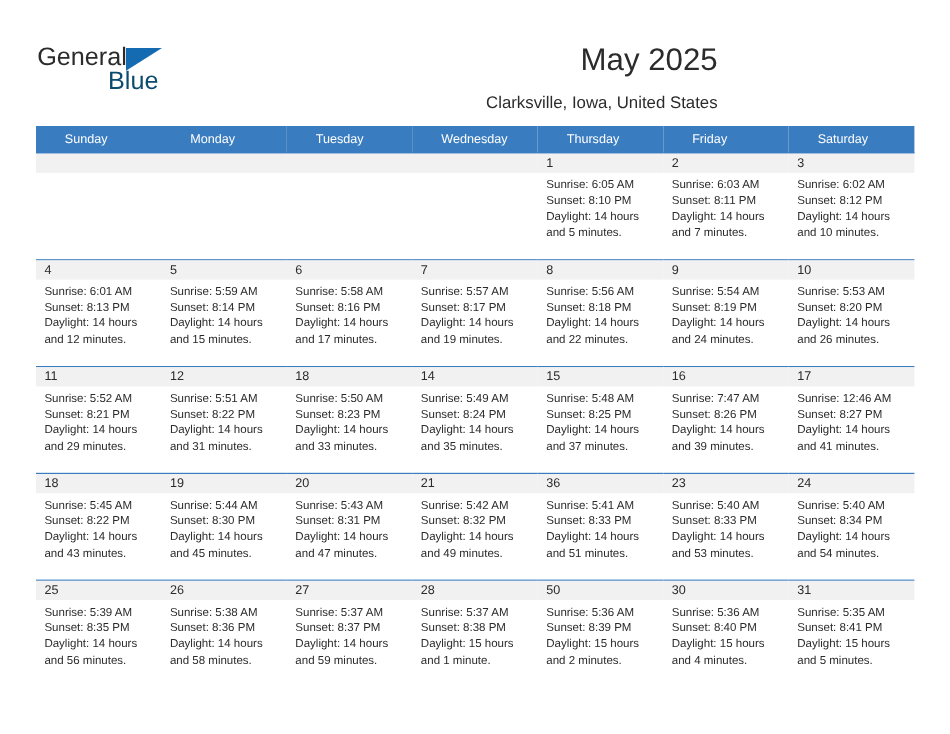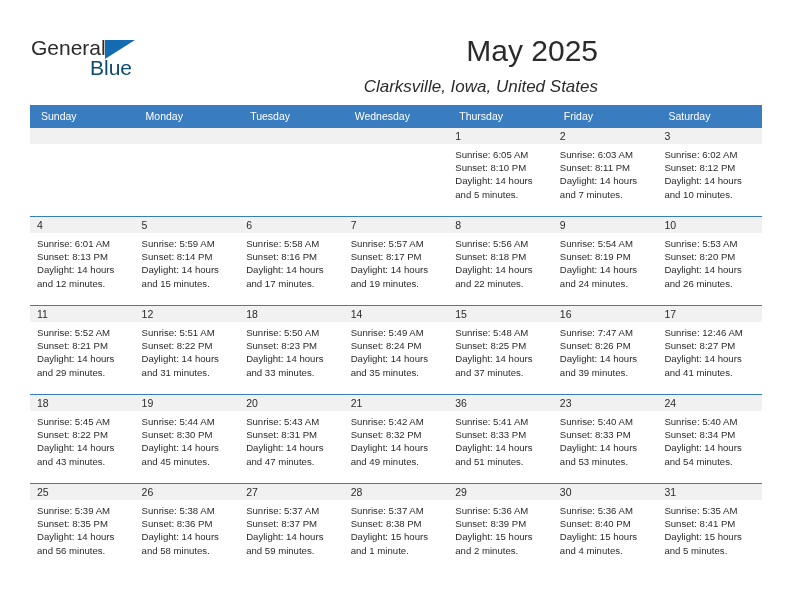--- a/index.html
+++ b/index.html
@@ -60,52 +60,51 @@
     left: 59px;
     top: 20px;
     font-size: 21px;
     color: #0c4a6e;
     font-family: "Liberation Sans", sans-serif;
   }
   .title {
     position: absolute;
     right: 38px;
     top: 34px;
-    font-size: 30px;
+    font-size: 26px;
     color: #2b2b2b;
     text-align: right;
     white-space: nowrap;
   }
   .subtitle {
     position: absolute;
     right: 38px;
     top: 77px;
-    font-size: 17px;
+    font-size: 14px;
     color: #2b2b2b;
     text-align: center;
     white-space: nowrap;
-    font-style: italic;
   }
 
   
   .calendar {
     position: absolute;
     left: 30px;
     top: 105px;
     width: 732px;
     border-collapse: collapse;
     table-layout: fixed;
   }
   .calendar th {
     background: #3a7cc0;
     color: #ffffff;
     font-size: 10.5px;
     font-weight: normal;
     text-align: left;
-    padding: 5px 0 5px 11px;
+    padding: 5px 0 5px 24px;
     height: 18px;
     box-sizing: border-box;
   }
   .calendar td {
     width: 104.57px;
     height: 89px;
     vertical-align: top;
     padding: 0;
     border-top: 1px solid #3a7cc0;
     background: #ffffff;
@@ -500,21 +499,21 @@
               <div class="details">
                 <div>Sunrise: 5:37 AM</div>
                 <div>Sunset: 8:38 PM</div>
                 <div>Daylight: 15 hours</div>
                 <div>and 1 minute.</div>
               </div>
             </div>
           </td>
           <td>
             <div class="cell-inner">
-              <div class="daynum-band">29</div>
+              <div class="daynum-band">50</div>
               <div class="details">
                 <div>Sunrise: 5:36 AM</div>
                 <div>Sunset: 8:39 PM</div>
                 <div>Daylight: 15 hours</div>
                 <div>and 2 minutes.</div>
               </div>
             </div>
           </td>
           <td>
             <div class="cell-inner">

